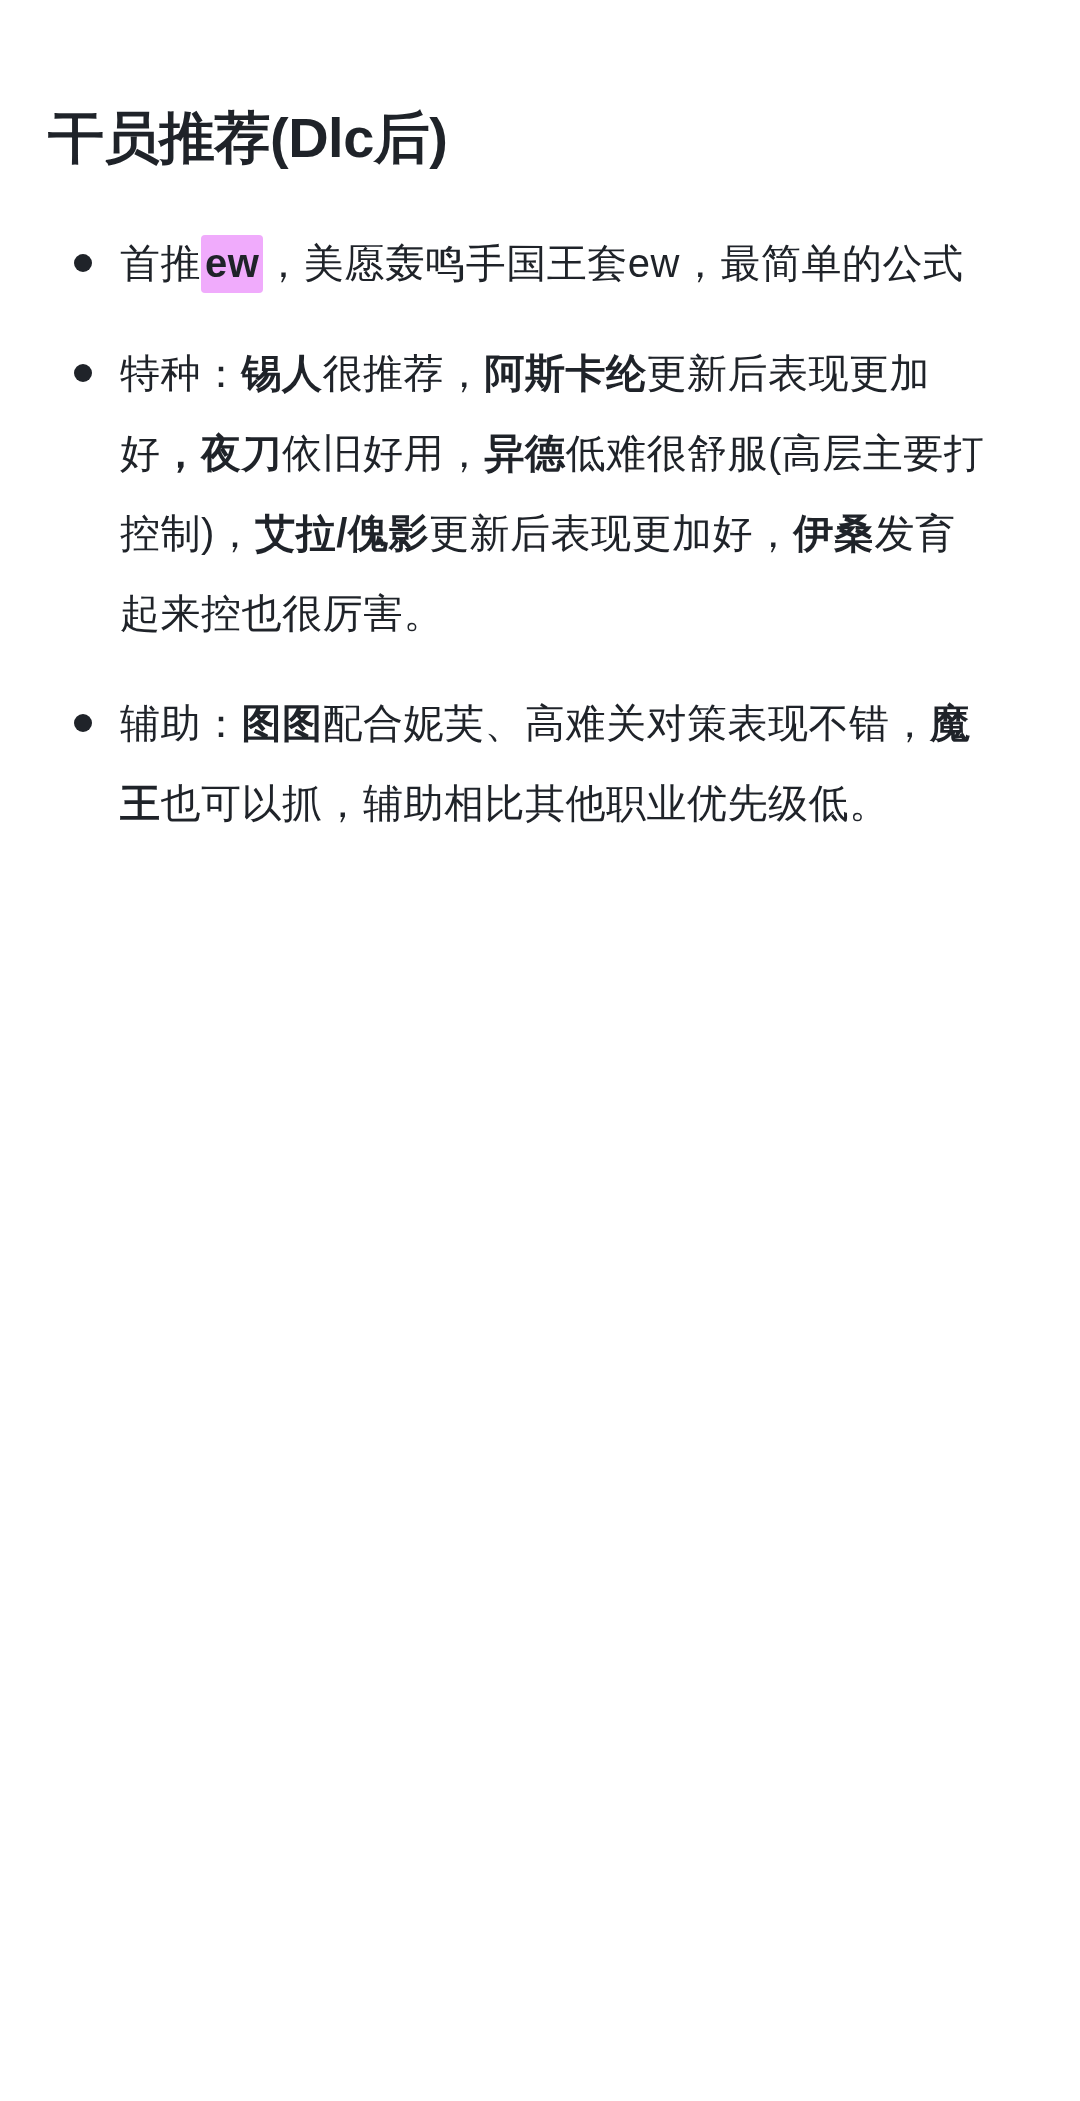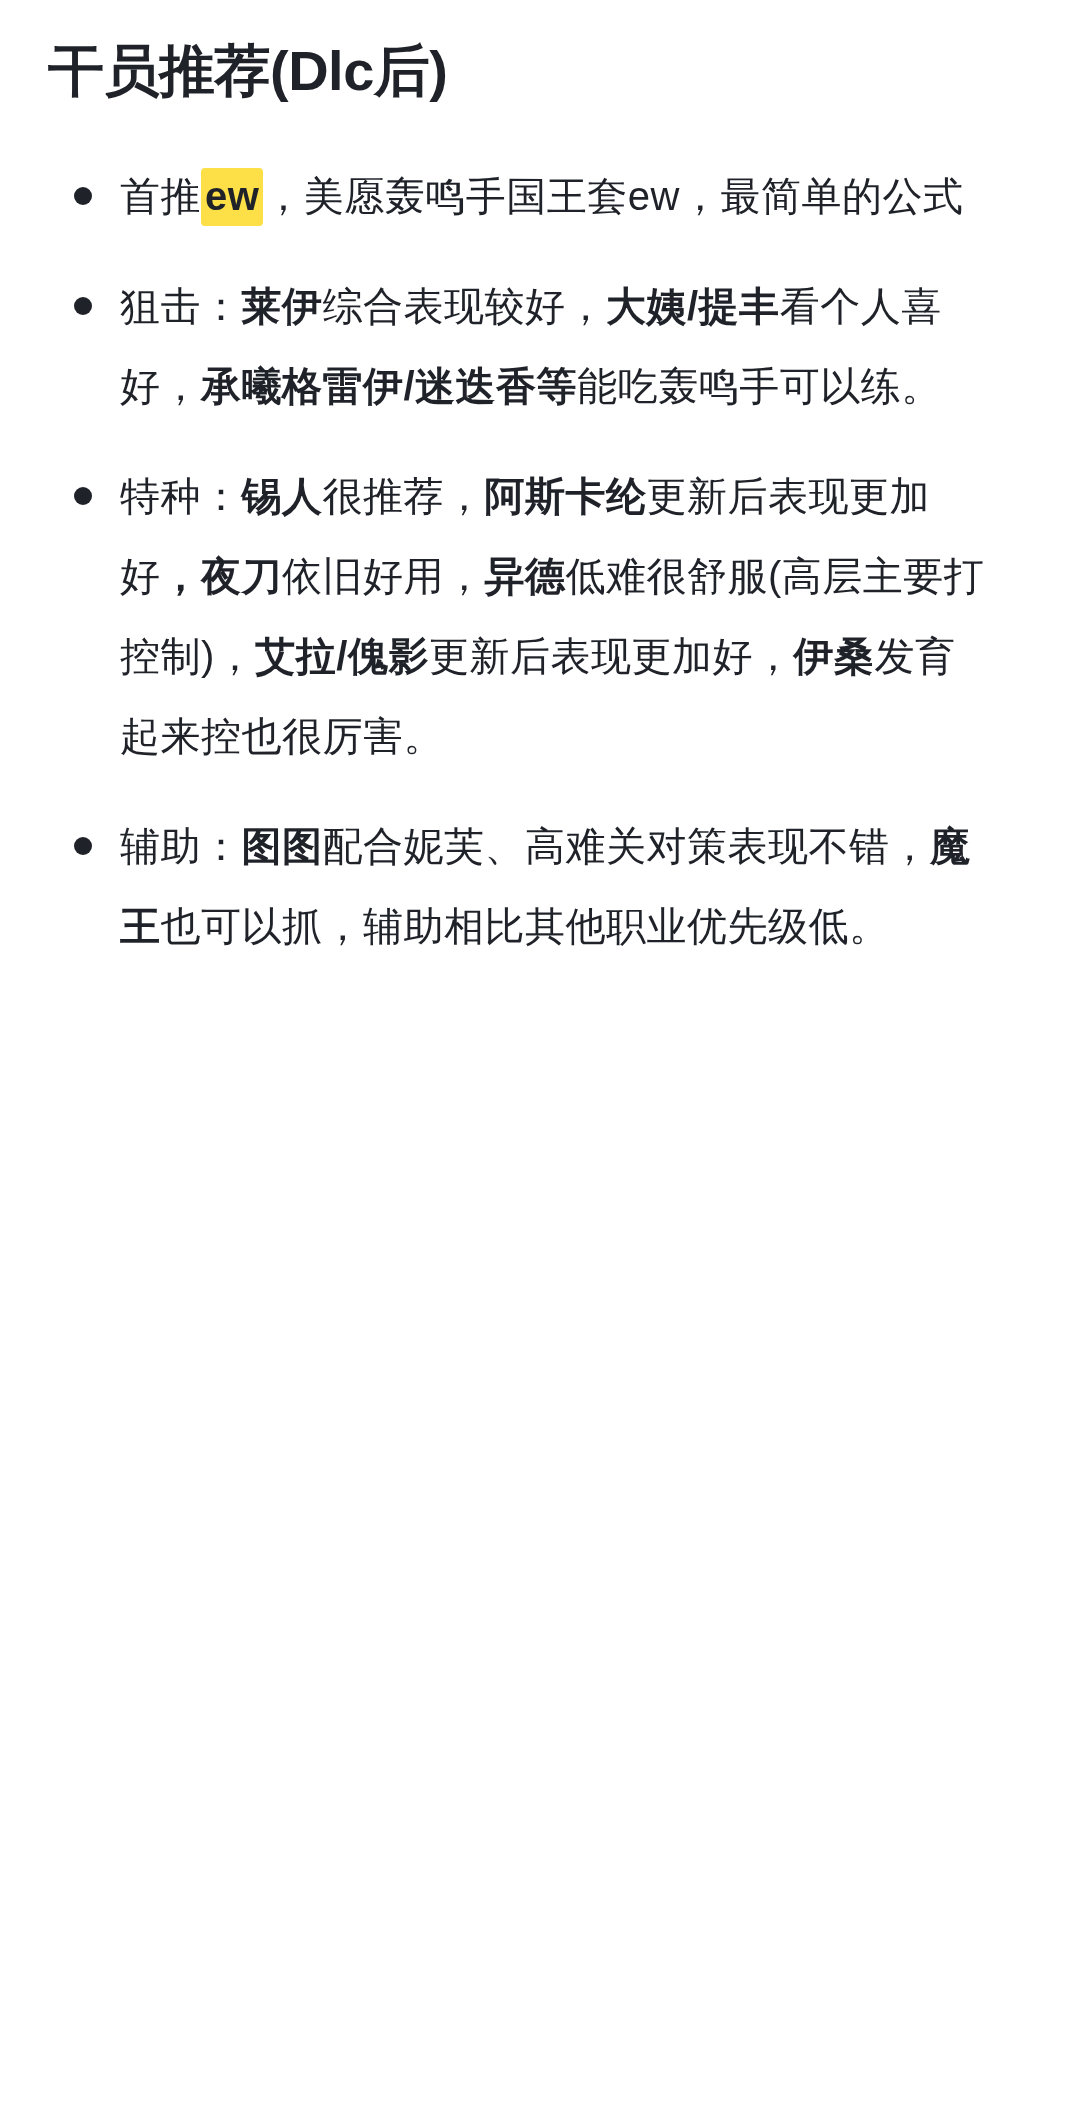--- a/index.html
+++ b/index.html
@@ -8,21 +8,21 @@
     background: #ffffff;
   }
   body {
     width: 1080px;
     height: 2101px;
     font-family: "Liberation Sans", "DejaVu Sans", sans-serif;
     color: #1f2329;
     overflow: hidden;
   }
   .doc {
-    padding: 37px 72px 0 48px;
+    padding: 104px 72px 0 48px;
     box-sizing: border-box;
     width: 1064px;
   }
   .doc-title {
     margin: 0;
     font-size: 56px;
     line-height: 1.2;
     font-weight: 800;
     letter-spacing: -0.5px;
     color: #1f2329;
@@ -59,18 +59,17 @@
     border-radius: 4px;
   }
 </style>
 </head>
 <body>
 
 <div class="doc">
   <h1 class="doc-title">干员推荐(Dlc后)</h1>
 
   <ul class="bullet-list">
-      <li class="bullet-item"><span class="bullet-dot"></span><span>首推</span><mark style="background: #fde047;"><strong>ew</strong></mark><span>，美愿轰鸣手国王套ew，最简单的公式</span></li>
-      <li class="bullet-item"><span class="bullet-dot"></span><span>狙击：</span><strong>莱伊</strong><span>综合表现较好，</span><strong>大姨/提丰</strong><span>看个人喜好，</span><strong>承曦格雷伊/迷迭香等</strong><span>能吃轰鸣手可以练。</span></li>
+      <li class="bullet-item"><span class="bullet-dot"></span><span>首推</span><mark style="background: #f0abfc;"><strong>ew</strong></mark><span>，美愿轰鸣手国王套ew，最简单的公式</span></li>
       <li class="bullet-item"><span class="bullet-dot"></span><span>特种：</span><strong>锡人</strong><span>很推荐，</span><strong>阿斯卡纶</strong><span>更新后表现更加好</span><strong>，夜刀</strong><span>依旧好用，</span><strong>异德</strong><span>低难很舒服(高层主要打控制)，</span><strong>艾拉/傀影</strong><span>更新后表现更加好，</span><strong>伊桑</strong><span>发育起来控也很厉害。</span></li>
       <li class="bullet-item"><span class="bullet-dot"></span><span>辅助：</span><strong>图图</strong><span>配合妮芙、高难关对策表现不错，</span><strong>魔王</strong><span>也可以抓，辅助相比其他职业优先级低。</span></li>
     </ul>
 </div>
 
 </body></html>

